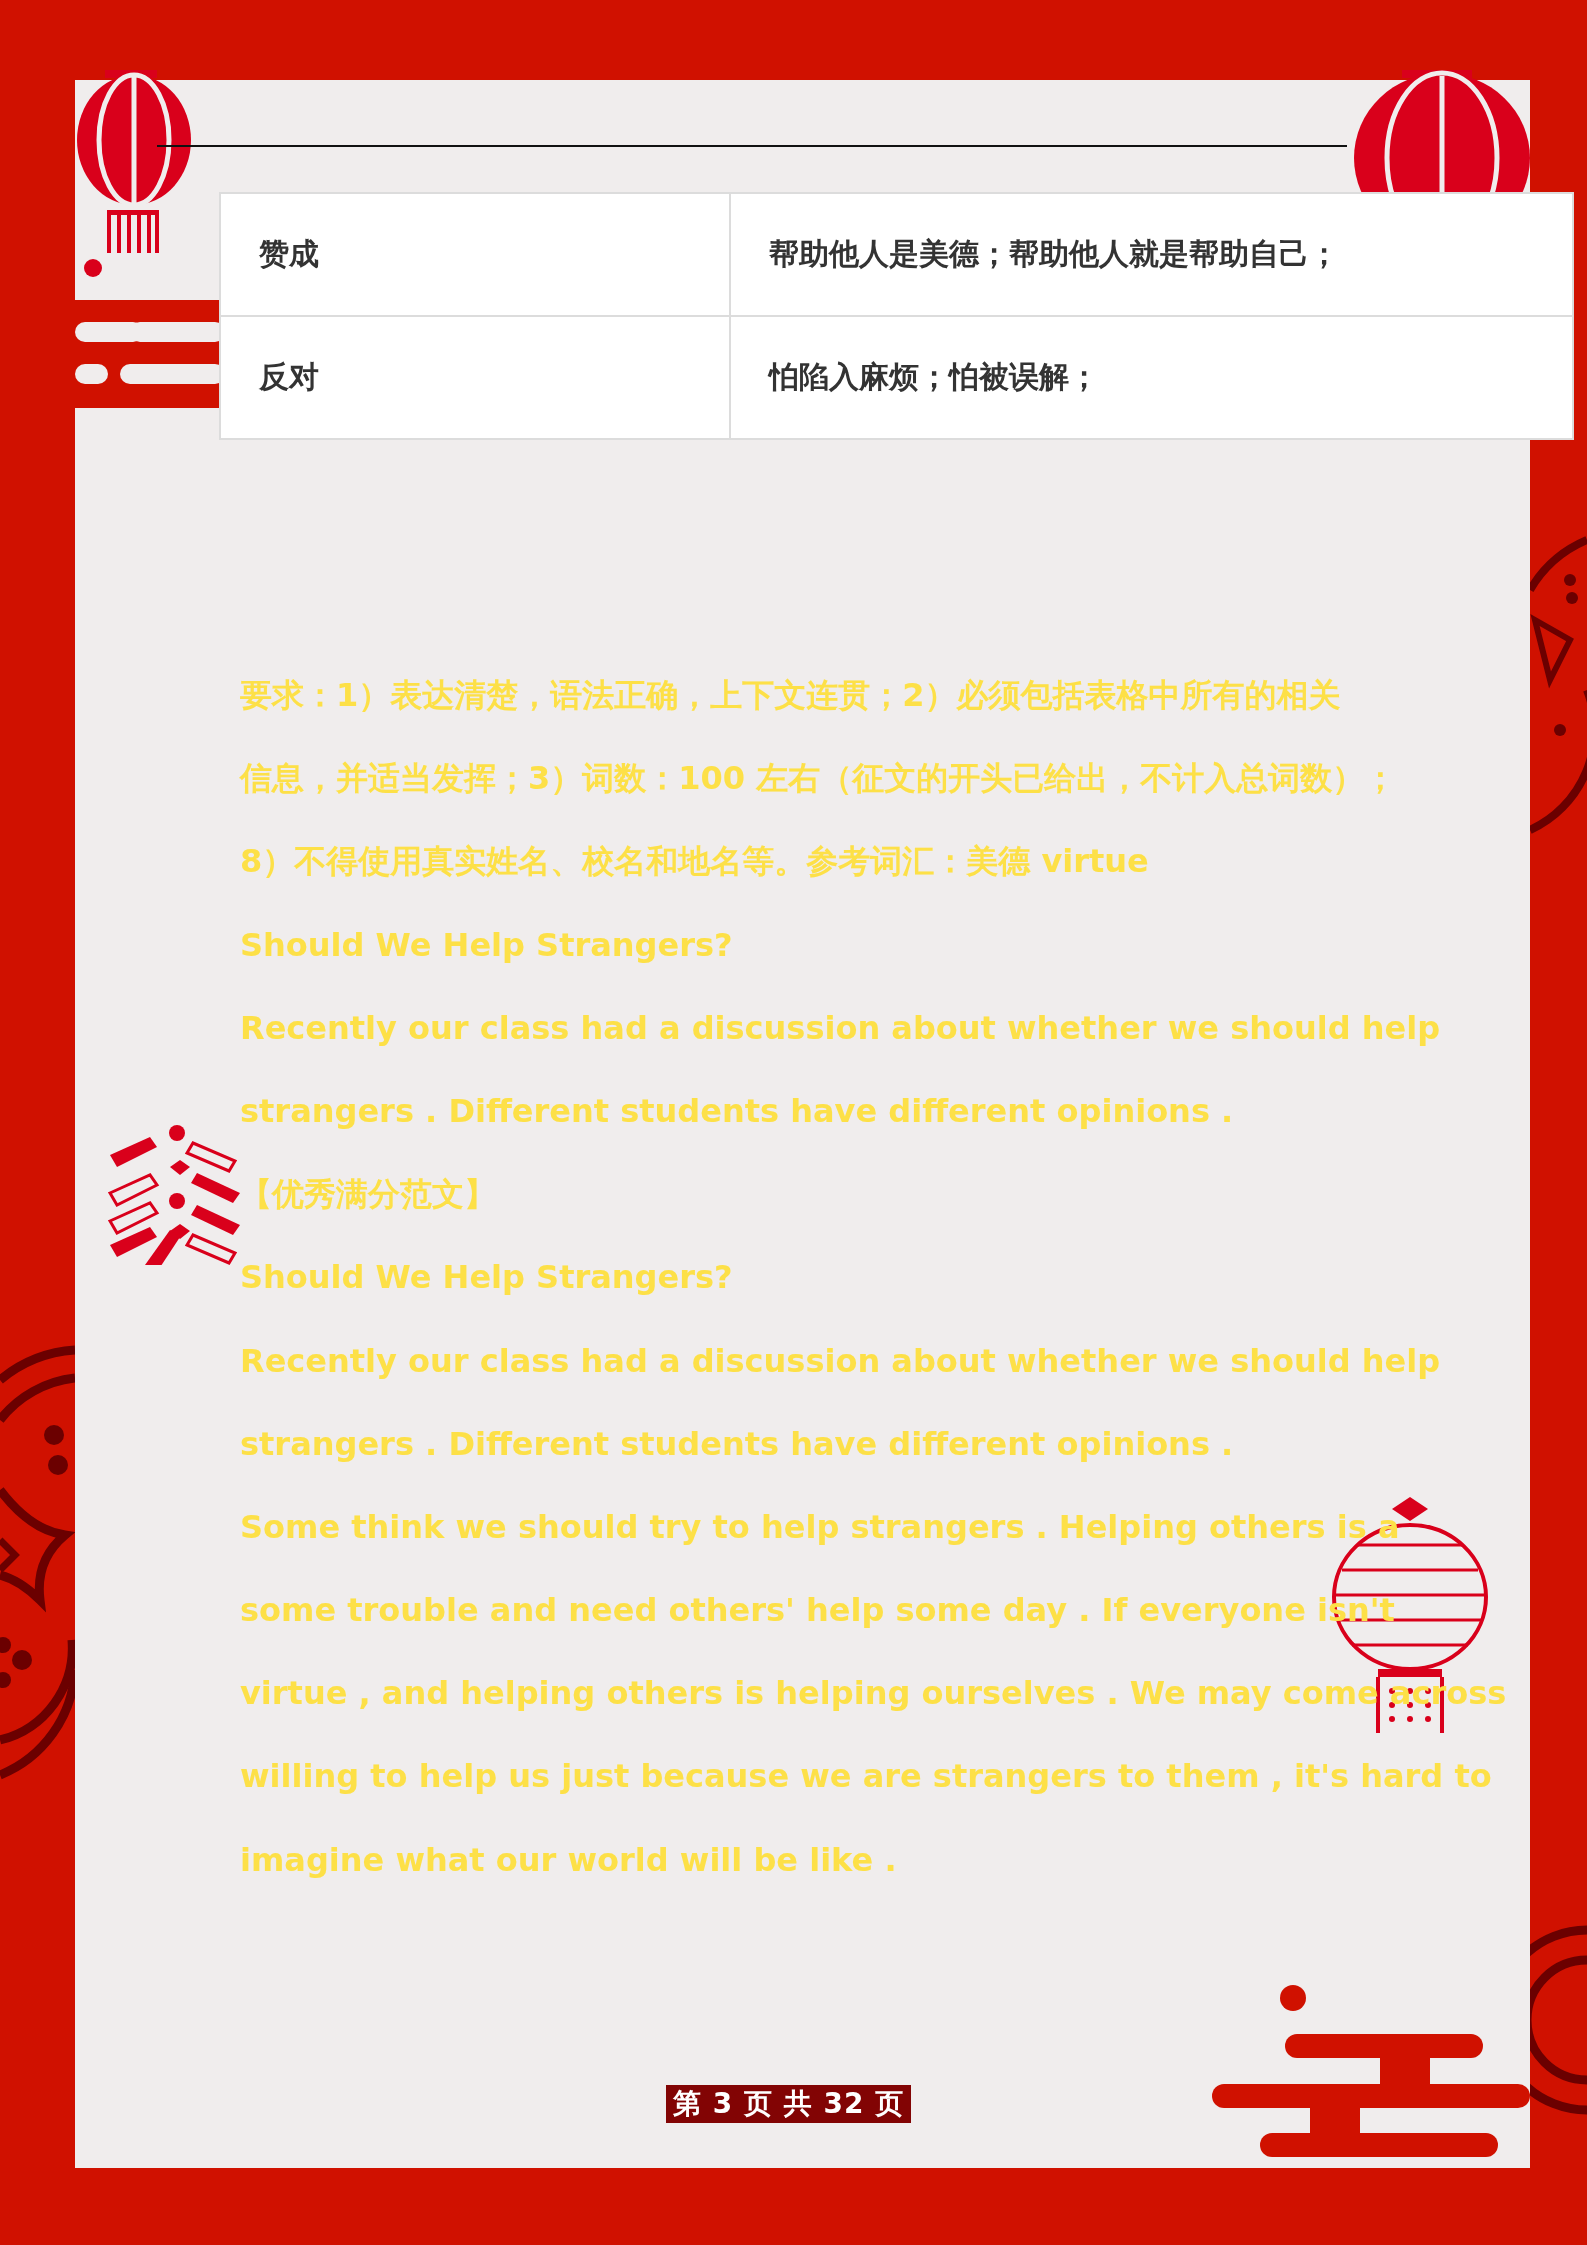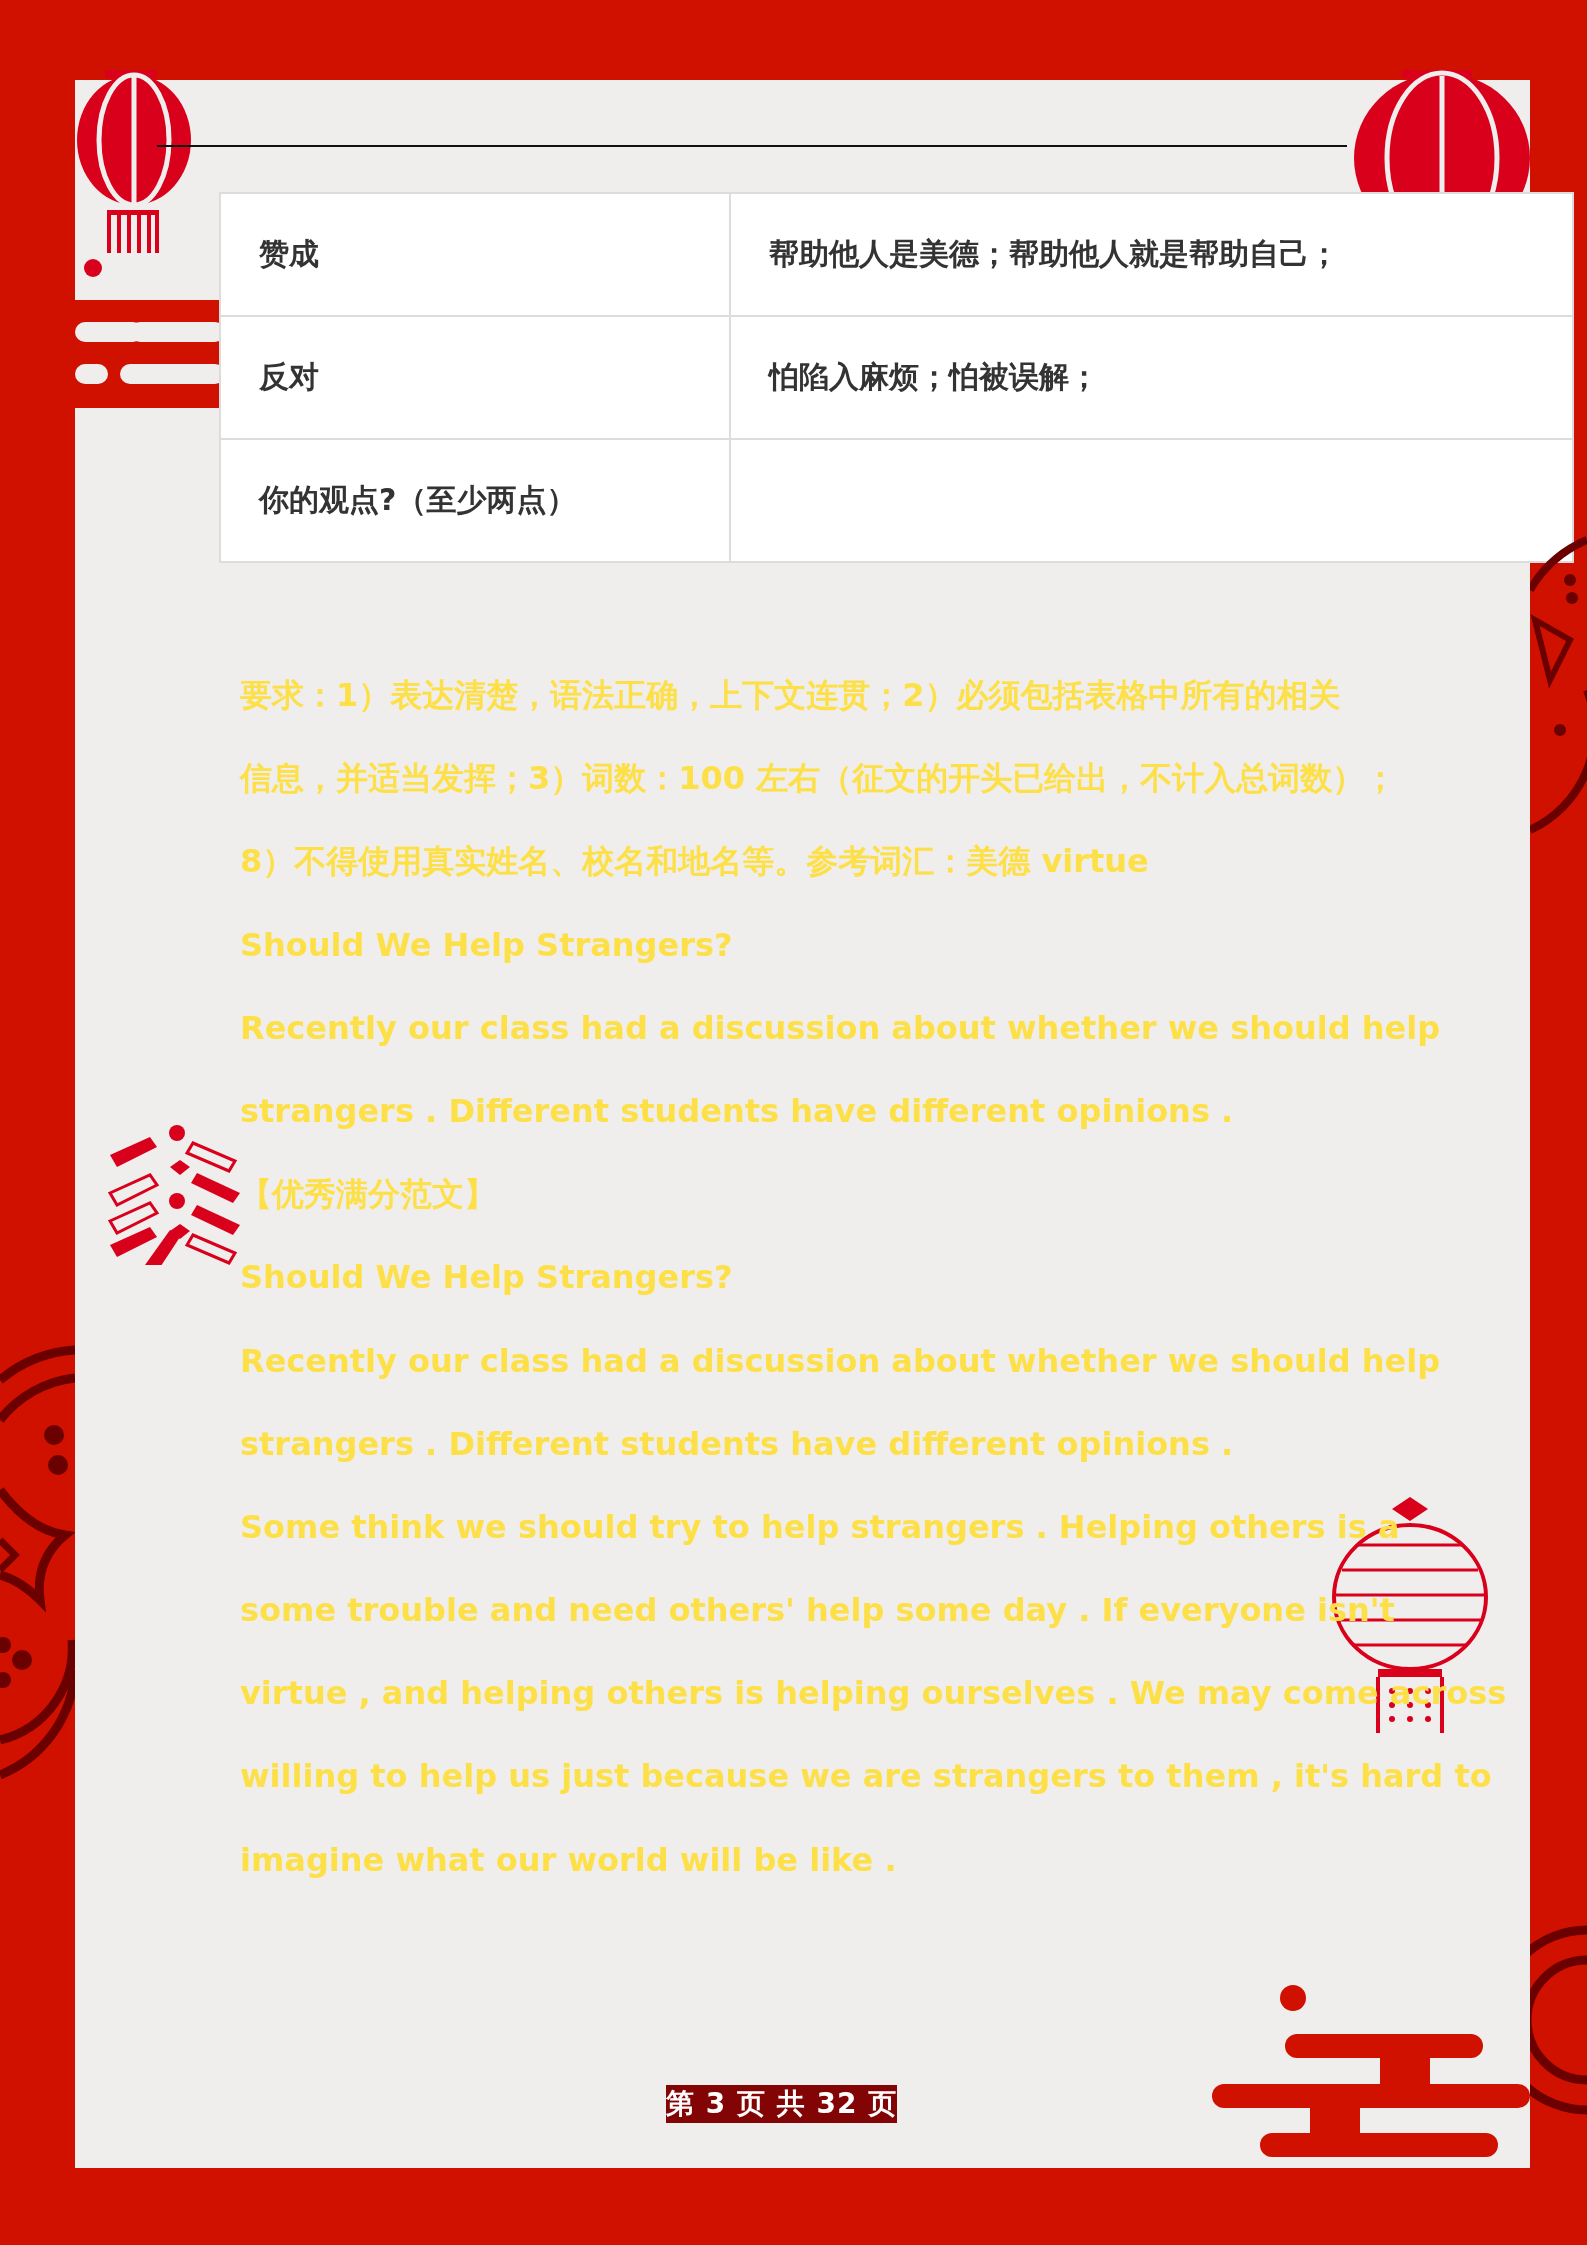--- a/index.html
+++ b/index.html
@@ -25,21 +25,21 @@
     border: 2px solid #dcdcdc; height: 121px; padding: 0 0 0 38px;
     font-size: 30px; font-weight: bold; color: #333; vertical-align: middle;
   }
   .tbl td.c1 { width: 470px; }
   .content {
     position: absolute; left: 240px; top: 660px; width: 1130px;
     font-size: 32px; font-weight: bold; color: #fde047;
   }
   .content p { margin: 0; height: 83.2px; line-height: 70px; white-space: nowrap; }
   .pager {
-    position: absolute; left: 666px; top: 2085px; height: 38px; padding: 0 0;
+    position: absolute; left: 666px; top: 2085px; height: 38px; padding: 0 7px;
     background: #820404; color: #fff; font-size: 28px; font-weight: bold;
     line-height: 38px; white-space: pre; letter-spacing: 1px;
   }
 </style>
 </head>
 <body>
 
 <div class="page-inner"></div>
 
 <svg class="deco" style="left:75px;top:68px" width="180" height="260" viewBox="0 0 180 260">
@@ -78,24 +78,20 @@
 
 <table class="tbl">
   <tbody>
       <tr>
     <td class="c1">赞成</td>
     <td>帮助他人是美德；帮助他人就是帮助自己；</td>
   </tr>
   <tr>
     <td class="c1">反对</td>
     <td>怕陷入麻烦；怕被误解；</td>
-  </tr>
-  <tr>
-    <td class="c1">你的观点?（至少两点）</td>
-    <td></td>
   </tr>
 </tbody>
   </table>
 
 <svg class="deco" style="left:1530px;top:530px" width="57" height="320" viewBox="0 0 57 320">
   <path d="M57 10 A120 120 0 0 0 0 60" fill="none" stroke="#6b0000" stroke-width="8"></path>
   <circle cx="40" cy="50" r="6" fill="#6b0000"></circle>
     <circle cx="42" cy="68" r="6" fill="#6b0000"></circle>
   <path d="M5 90 L40 110 L20 150 Z" fill="none" stroke="#6b0000" stroke-width="6"></path>
   <circle cx="30" cy="200" r="6" fill="#6b0000"></circle>

